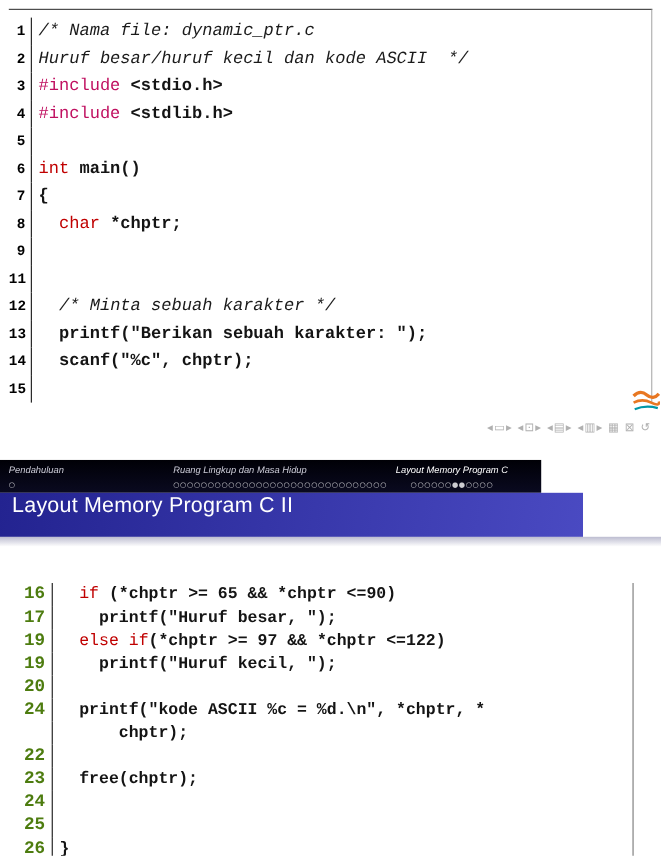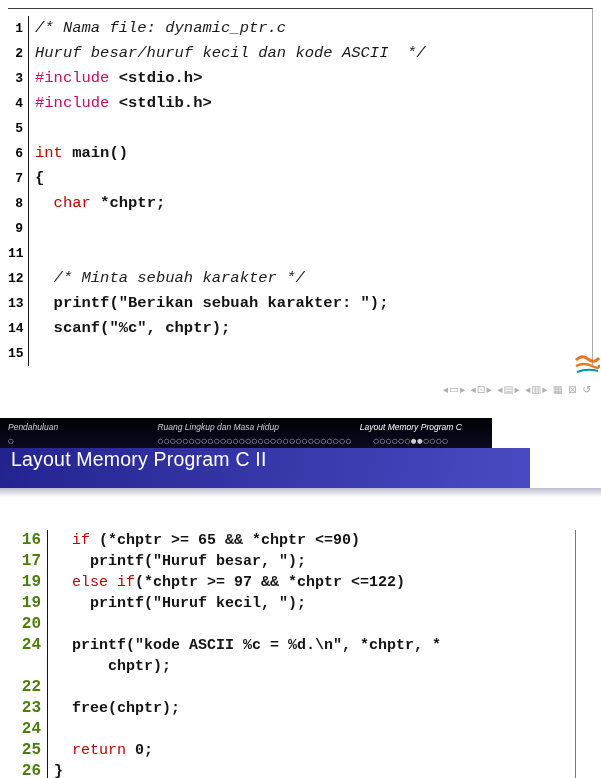--- a/index.html
+++ b/index.html
@@ -217,20 +217,19 @@
       <div class="code-line">
         <span class="ln">23</span>
         <span class="ct"><span class="seg-pln">  free(chptr);</span></span>
       </div>
       <div class="code-line">
         <span class="ln">24</span>
         <span class="ct">&nbsp;</span>
       </div>
       <div class="code-line">
         <span class="ln">25</span>
-        <span class="ct"><span class="seg-pln">  </span><span class="seg-kw">return</span><span class="seg-pln"> 0;</span></span>
       </div>
       <div class="code-line">
         <span class="ln">26</span>
         <span class="ct"><span class="seg-pln">}</span></span>
       </div>
     </div>
 </div>
 
 </body></html>

